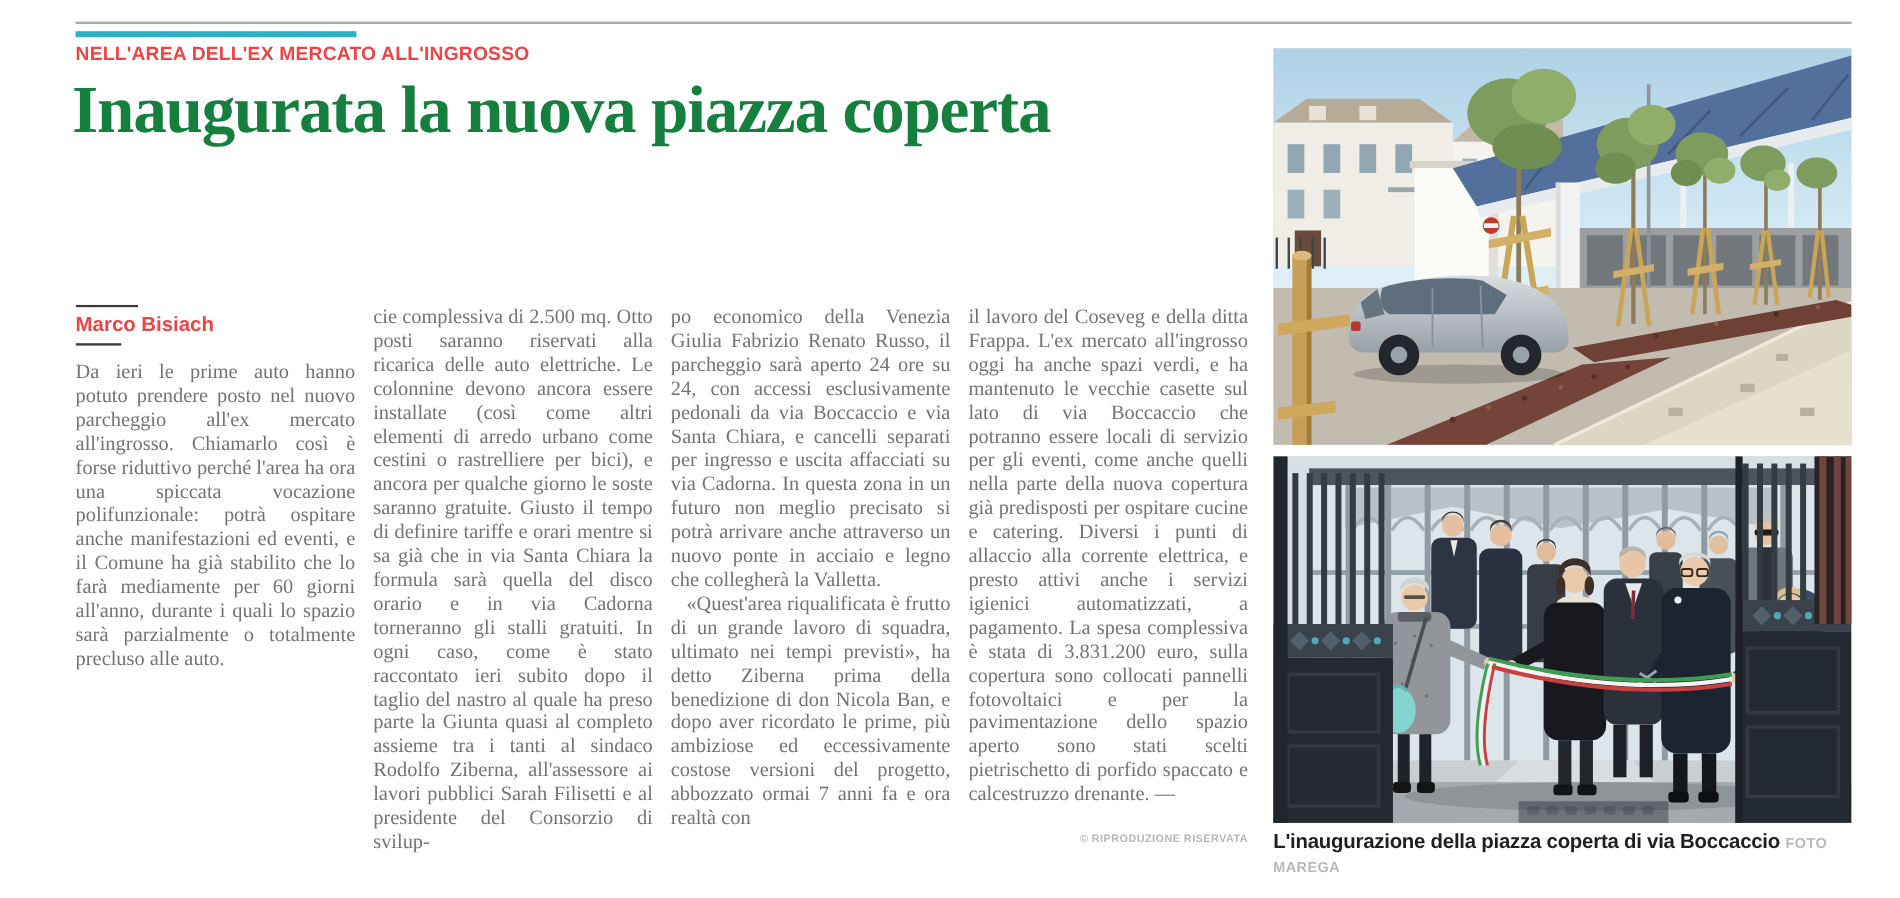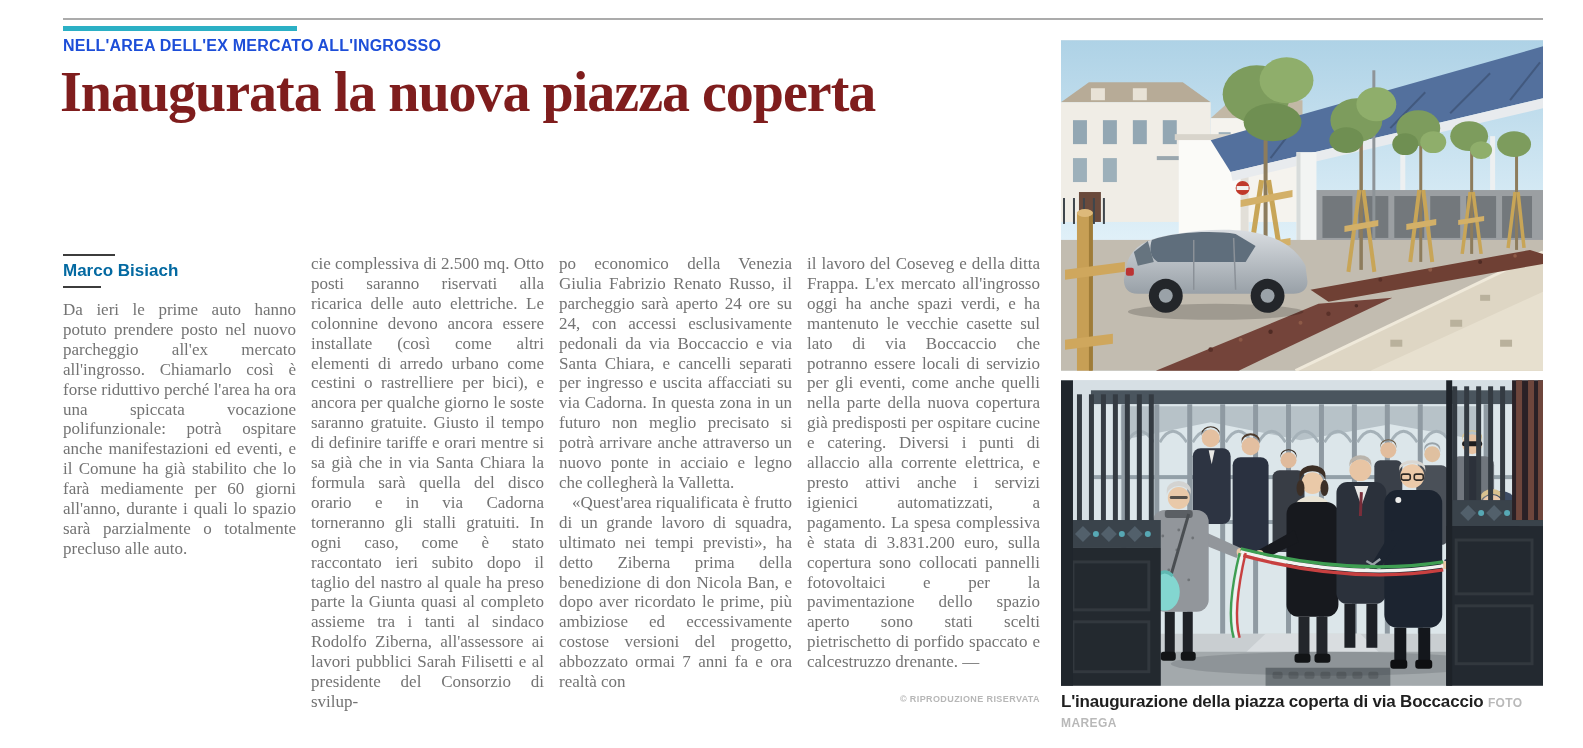--- a/index.html
+++ b/index.html
@@ -6,37 +6,37 @@
   body{
     width:1583px;height:748px;position:relative;background:#ffffff;
     font-family:"Liberation Sans",sans-serif;overflow:hidden;
     -webkit-font-smoothing:antialiased;
   }
   .abs{position:absolute;}
   
   .rule-top{left:63px;top:18px;width:1480px;height:2px;background:#ababab;}
   .accent-bar{left:63px;top:26px;width:234px;height:5px;background:#2bb0c5;}
   
-  .kicker{left:63px;top:37px;font-size:16px;font-weight:700;color:#1d4ed8;letter-spacing:.2px;}
+  .kicker{left:63px;top:37px;font-size:16px;font-weight:700;color:#ef4444;letter-spacing:.2px;}
   .headline{
     left:60px;top:62px;width:1000px;
     font-family:"Liberation Serif",serif;font-weight:700;
-    font-size:56px;line-height:60px;letter-spacing:-1px;color:#7f1d1d;
+    font-size:56px;line-height:60px;letter-spacing:-1px;color:#15803d;
   }
   
   .columns{left:63px;top:254px;width:978px;height:468px;display:flex;gap:15px;}
   .col{width:233px;overflow:hidden;}
   .col p{
     margin:0;font-family:"Liberation Serif",serif;font-size:17px;line-height:19.9px;
     color:#737373;text-align:justify;
   }
   .col p.indent{text-indent:13px;}
   .byline-block{margin-bottom:12px;}
   .byline-rule-a{width:52px;height:2px;background:#3c3c3c;}
-  .byline-name{font-size:17px;font-weight:700;color:#0369a1;margin:5px 0 5px 0;}
+  .byline-name{font-size:17px;font-weight:700;color:#ef4444;margin:5px 0 5px 0;}
   .byline-rule-b{width:38px;height:2px;background:#3c3c3c;}
   .copyright{
     margin-top:22px;text-align:right;font-size:9px;font-weight:700;
     color:#b7b7b7;letter-spacing:.4px;
   }
   
   .photo{overflow:hidden;background:#dfe6ea;}
   .photo-top{left:1061px;top:40px;width:482px;height:331px;}
   .photo-bottom{left:1061px;top:380px;width:482px;height:306px;}
   .photo svg{display:block;width:100%;height:100%;}

